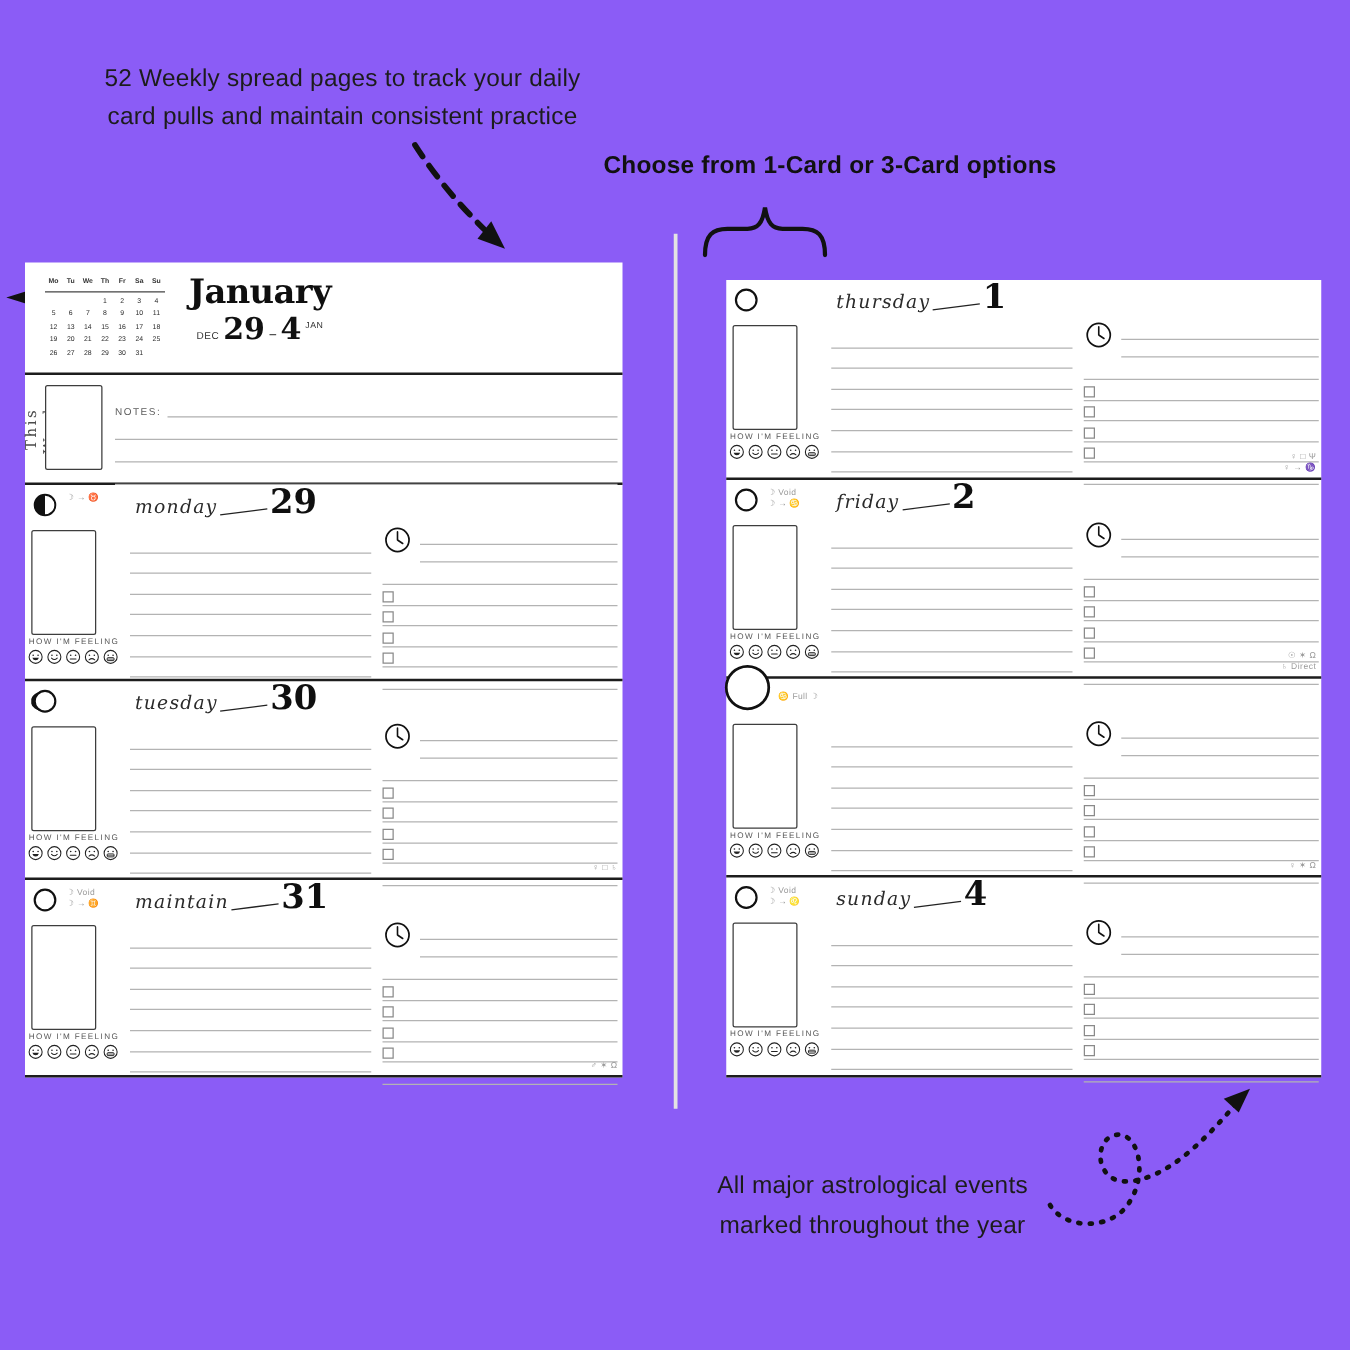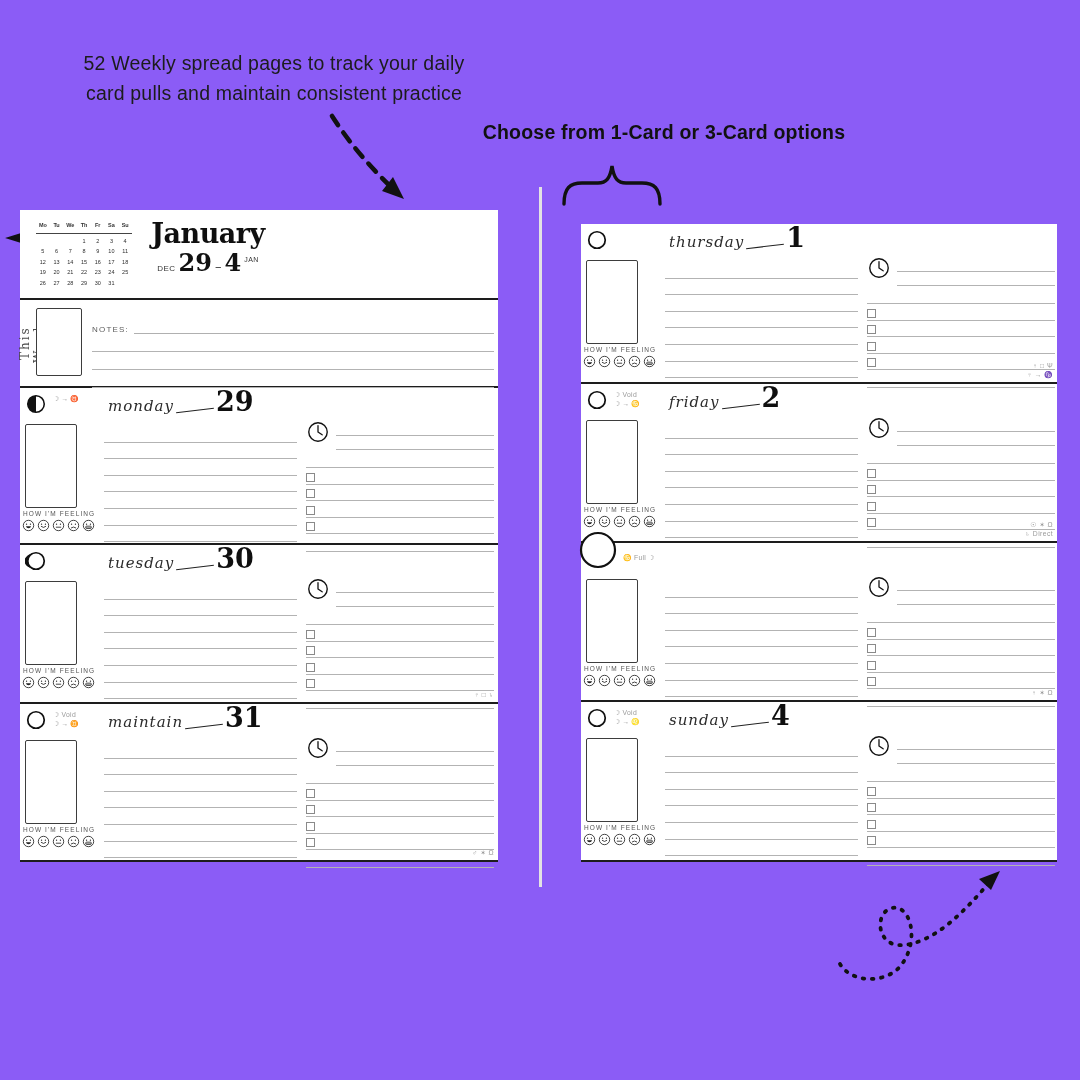--- a/index.html
+++ b/index.html
@@ -770,19 +770,23 @@
             <div class="chk-row">
               <span class="chk"></span>
             </div>
       <div class="wline"></div>
     </div>
 
   </div>
       </div>
   </div>
 
+  <div class="annot annot-bottom">
+    <div>All major astrological events</div>
+    <div>marked throughout the year</div>
+  </div>
 
   <svg class="deco" style="left:830px;top:862px;" width="182" height="142" viewBox="0 0 182 142">
     <path d="M10,102 C22,122 58,122 72,102 C90,77 80,42 62,46 C44,50 46,86 74,83 C104,80 132,52 158,22" fill="none" stroke="#111" stroke-width="3.8" stroke-linecap="round" stroke-dasharray="1.6 7.6"></path>
     <polygon points="170,9 161,28 149,17" fill="#111"></polygon>
   </svg>
 
 </div>
 
 </body></html>

